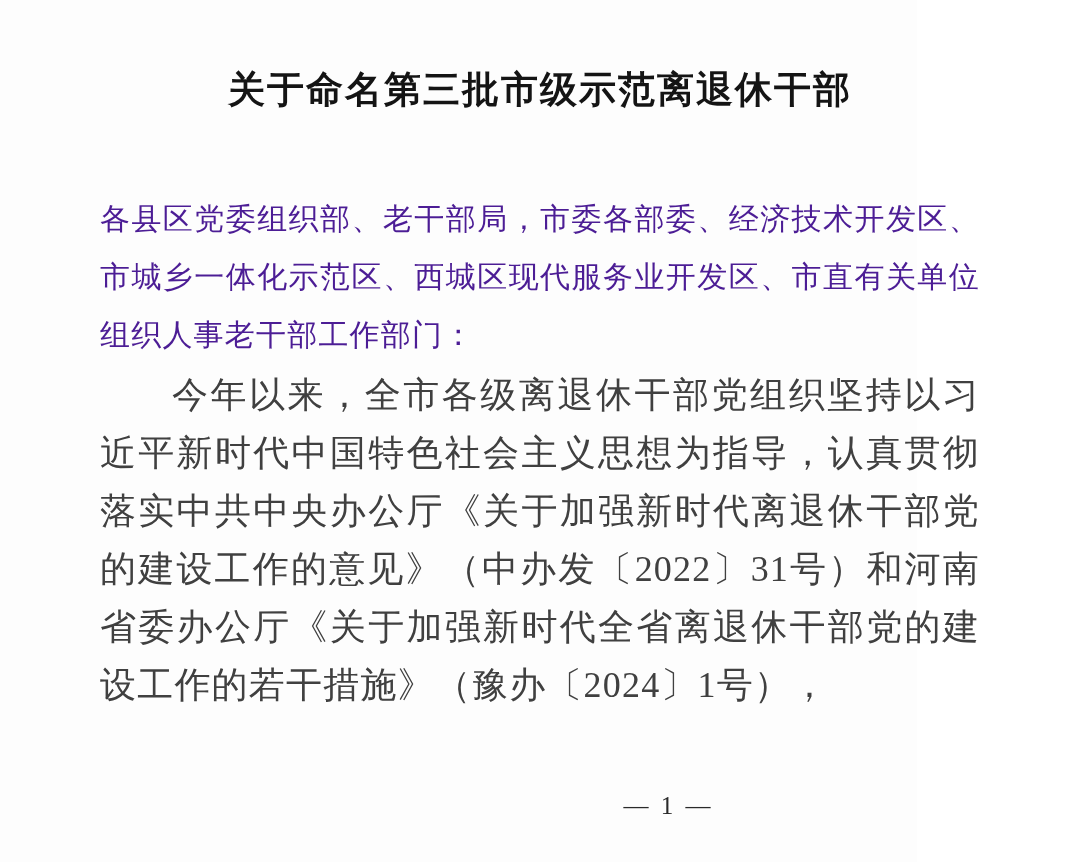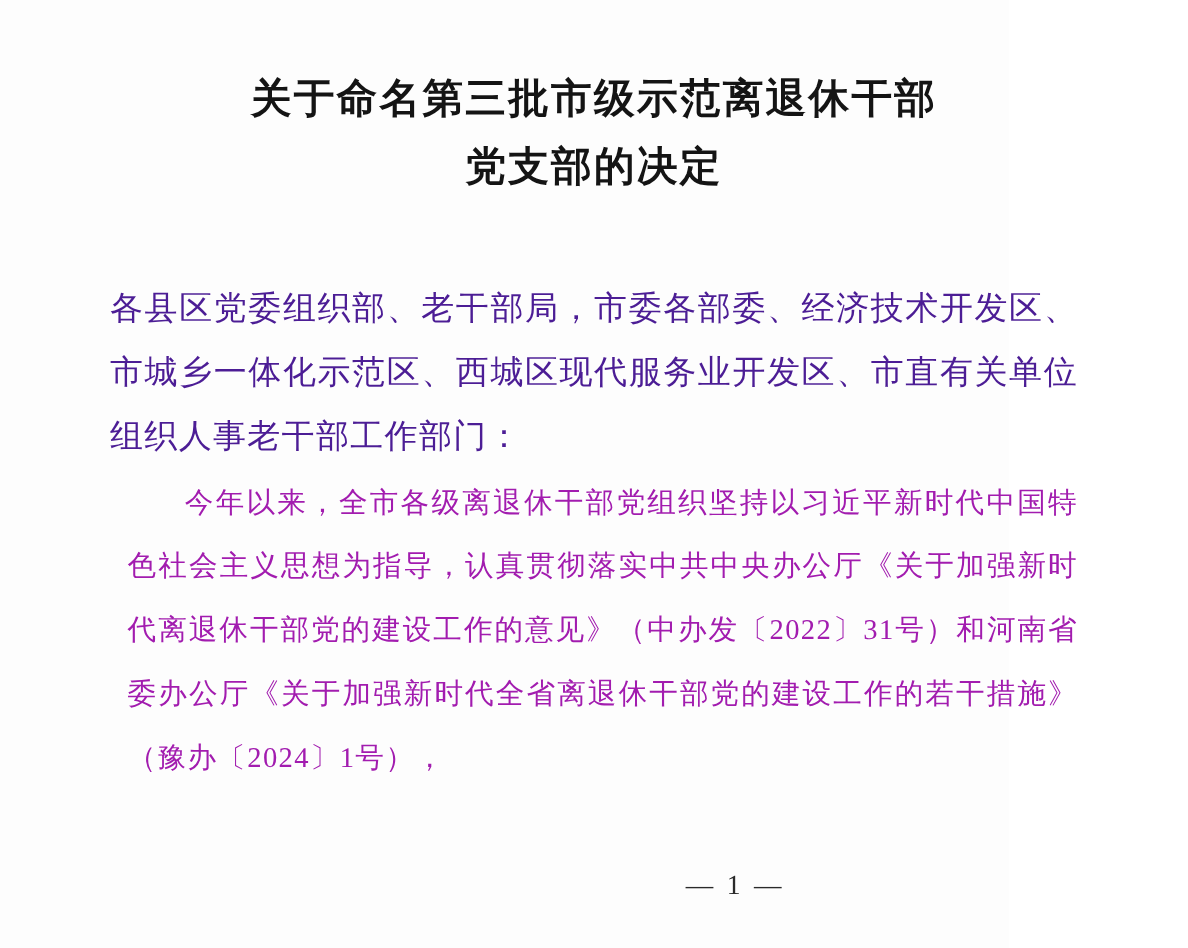--- a/index.html
+++ b/index.html
@@ -45,28 +45,27 @@
     margin-top: 70px;
     font-size: 30px;
     line-height: 58px;
     letter-spacing: 1.2px;
     color: #4c1d95;
     text-align: justify;
     text-justify: inter-ideograph;
   }
   .para {
     margin-top: 2px;
-    font-size: 26px;
+    font-size: 36px;
     line-height: 58px;
     letter-spacing: 1.2px;
-    color: #a21caf;
+    color: #404040;
     text-align: justify;
     text-justify: inter-ideograph;
     text-indent: 2em;
-    margin-left: 16px;
   }
   .page-number {
     position: absolute;
     left: 0;
     right: 0;
     bottom: 42px;
     text-align: center;
     font-size: 25px;
     letter-spacing: 3px;
     color: #2a2a2a;
@@ -74,21 +73,20 @@
   }
 </style>
 </head>
 <body>
 
 <div class="page">
   <div class="doc-body">
 
     <div class="title-block">
       <div class="title-line">关于命名第三批市级示范离退休干部</div>
-      <div class="title-line">党支部的决定</div>
     </div>
 
     <div class="addressee">各县区党委组织部、老干部局，市委各部委、经济技术开发区、市城乡一体化示范区、西城区现代服务业开发区、市直有关单位组织人事老干部工作部门：</div>
 
     <div class="para">今年以来，全市各级离退休干部党组织坚持以习近平新时代中国特色社会主义思想为指导，认真贯彻落实中共中央办公厅《关于加强新时代离退休干部党的建设工作的意见》（中办发〔2022〕31号）和河南省委办公厅《关于加强新时代全省离退休干部党的建设工作的若干措施》（豫办〔2024〕1号），</div>
 
   </div>
 
   <div class="page-number">— 1 —</div>
 </div>

